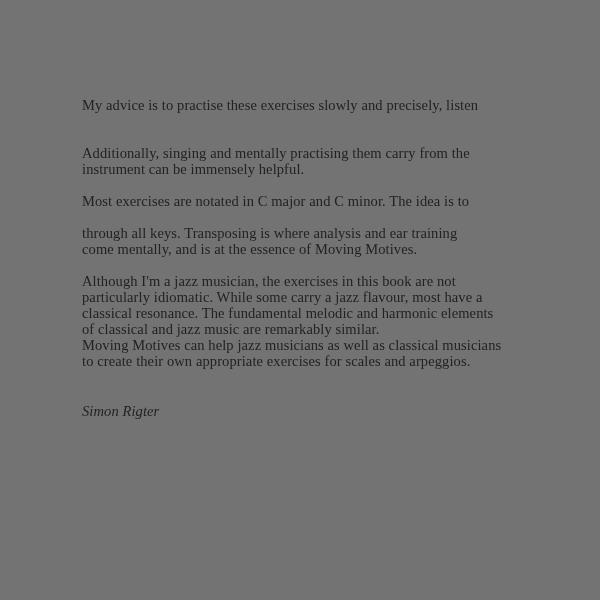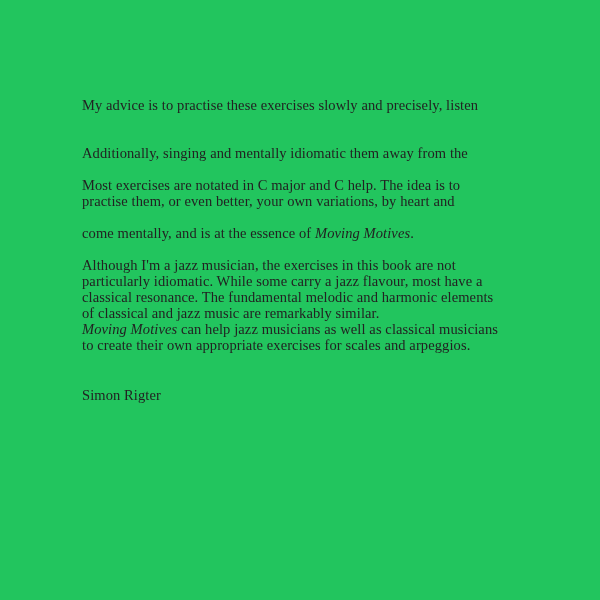--- a/index.html
+++ b/index.html
@@ -4,49 +4,49 @@
 <style>
   html, body {
     margin: 0;
     padding: 0;
     background: #ffffff;
   }
   .page {
     position: relative;
     width: 600px;
     height: 600px;
-    background: #22c55e;
+    background: #737373;
     overflow: hidden;
     font-family: "Liberation Serif", "DejaVu Serif", serif;
     color: #222222;
   }
   .text-block {
     position: absolute;
     left: 82px;
     top: 97px;
     width: 470px;
   }
   .para {
     margin: 0 0 16px 0;
     font-size: 14.5px;
     line-height: 16px;
     letter-spacing: 0.1px;
     white-space: normal;
   }
   .para .italic {
-    font-style: italic;
   }
   .signature {
     margin-top: 34px;
     margin-bottom: 17px;
+    font-style: italic;
   }
 </style>
 </head>
 <body>
 
 <div class="page">
   <div class="text-block">
-    <p class="para"><span>My advice is to practise these exercises slowly and precisely, listen</span><br><br><br><span>Additionally, singing and mentally idiomatic them away from the</span><br></p>
-    <p class="para"><span>Most exercises are notated in C major and C help. The idea is to</span><br><span>practise them, or even better, your own variations, by heart and</span><br><br><span>come mentally, and is at the essence of </span><span class="italic">Moving Motives</span><span>.</span></p>
+    <p class="para"><span>My advice is to practise these exercises slowly and precisely, listen</span><br><br><br><span>Additionally, singing and mentally practising them carry from the</span><br><span>instrument can be immensely helpful.</span></p>
+    <p class="para"><span>Most exercises are notated in C major and C minor. The idea is to</span><br><br><span>through all keys. Transposing is where analysis and ear training</span><br><span>come mentally, and is at the essence of </span><span class="italic">Moving Motives</span><span>.</span></p>
     <p class="para"><span>Although I'm a jazz musician, the exercises in this book are not</span><br><span>particularly idiomatic. While some carry a jazz flavour, most have a</span><br><span>classical resonance. The fundamental melodic and harmonic elements</span><br><span>of classical and jazz music are remarkably similar.</span><br><span class="italic">Moving Motives</span><span> can help jazz musicians as well as classical musicians</span><br><span>to create their own appropriate exercises for scales and arpeggios.</span></p>
     <p class="para signature">Simon Rigter</p>
   </div>
 </div>
 
 </body></html>

